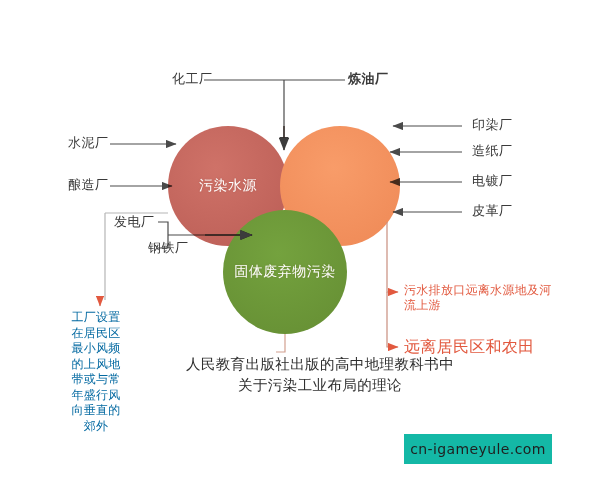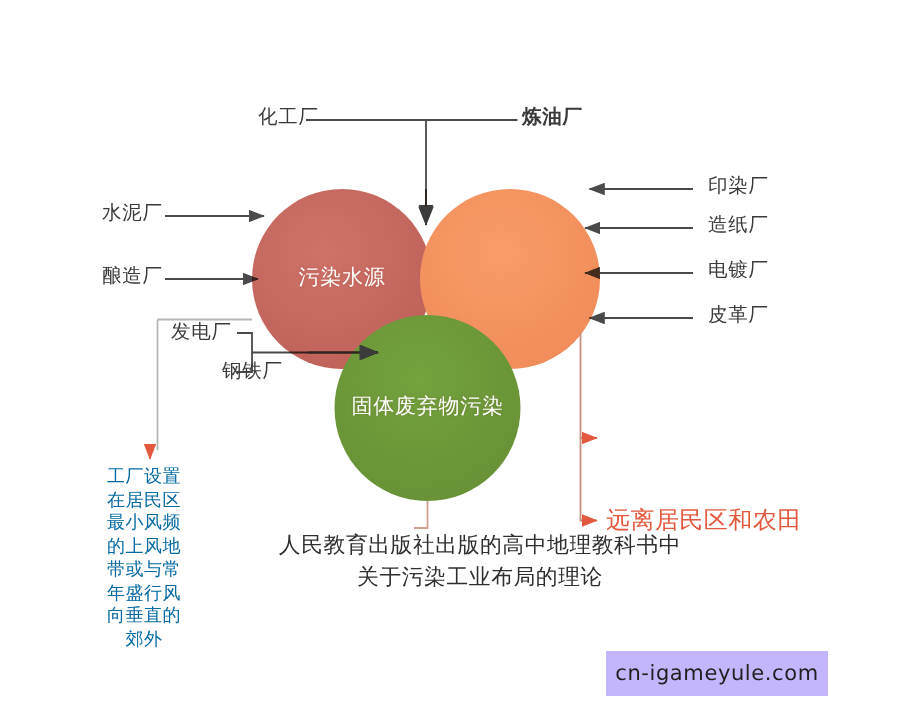--- a/index.html
+++ b/index.html
@@ -196,24 +196,25 @@
 
   <div class="lbl lbl-right" style="left:472px; top:117px;">印染厂</div>
   <div class="lbl lbl-right" style="left:472px; top:143px;">造纸厂</div>
   <div class="lbl lbl-right" style="left:472px; top:173px;">电镀厂</div>
   <div class="lbl lbl-right" style="left:472px; top:203px;">皮革厂</div>
 
   <div class="circle-label" style="left:188px; top:177px; width:80px;">污染水源</div>
   <div class="circle-label" style="left:225px; top:263px; width:120px;">固体废弃物污染</div>
 
   <div class="red-note" id="note-left" style="color: #0369a1;">工厂设置在居民区最小风频的上风地带或与常年盛行风向垂直的郊外</div>
+  <div class="red-note" id="note-water" style="color: rgb(226, 89, 63);">污水排放口远离水源地及河流上游</div>
   <div class="red-note" id="note-farm" style="color: rgb(226, 89, 63);">远离居民区和农田</div>
 
   <div id="caption">
     <div>人民教育出版社出版的高中地理教科书中</div>
     <div>关于污染工业布局的理论</div>
   </div>
 
-  <div id="watermark" style="background: #c4b5fd;">
+  <div id="watermark" style="background: #14b8a6;">
     <span>cn-igameyule.com</span>
   </div>
 
 </div>
 
 </body></html>

